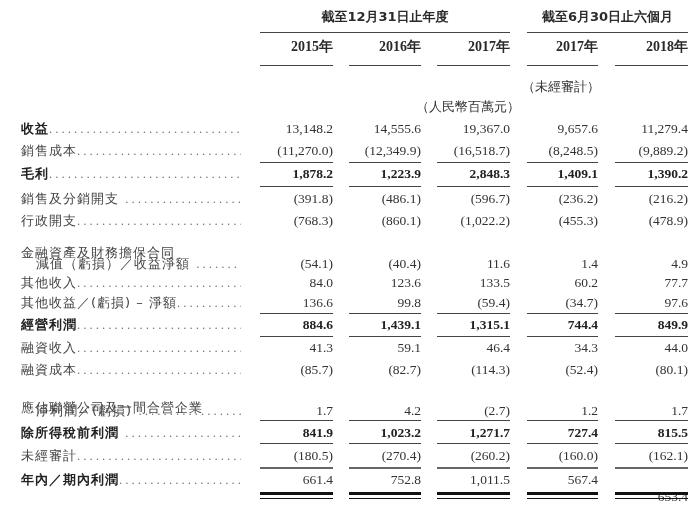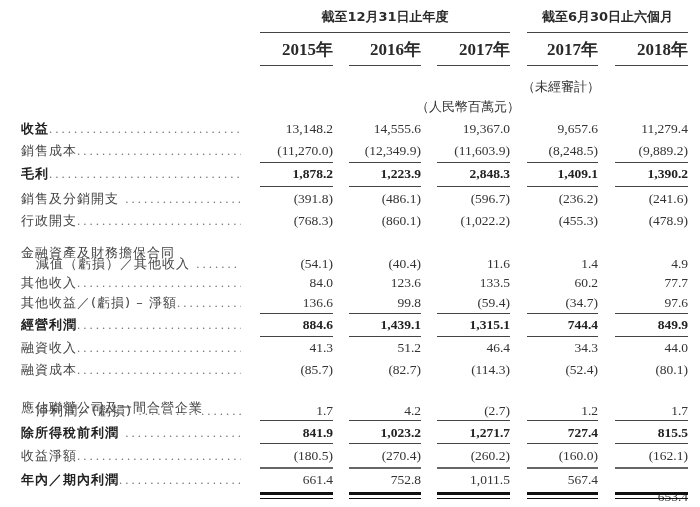--- a/index.html
+++ b/index.html
@@ -1,20 +1,20 @@
 <!DOCTYPE html>
 <html><head>
 <meta charset="utf-8">
 <style>
   html, body { margin: 0; padding: 0; background: #ffffff; }
   body { width: 700px; height: 507px; position: relative; overflow: hidden;
          font-family: "Liberation Serif", "DejaVu Serif", serif; color: #333333; }
   .abs { position: absolute; }
   .hdr { font-family: "DejaVu Sans", "Liberation Sans", sans-serif; font-weight: bold; font-size: 13px; color: #2a2a2a; text-align: center; white-space: nowrap; }
-  .yr { font-family: "Liberation Serif", serif; font-weight: bold; font-size: 17px; color: #2a2a2a; text-align: right; white-space: nowrap; }
+  .yr { font-family: "Liberation Serif", serif; font-weight: bold; font-size: 14px; color: #2a2a2a; text-align: right; white-space: nowrap; }
   .yr .cjk { font-family: "DejaVu Sans", sans-serif; font-weight: bold; }
   .note { font-family: "DejaVu Sans", sans-serif; font-size: 13px; color: #333; white-space: nowrap; }
   .rule { position: absolute; height: 1px; background: #444; }
   .rule.thin { background: #666; }
   .label { position: absolute; left: 21px; width: 220px; height: 18px; font-family: "DejaVu Sans", sans-serif; font-size: 13px; color: #444; white-space: nowrap; overflow: hidden; line-height: 18px; letter-spacing: 1px; }
   .label.bold { font-weight: bold; color: #222; }
   .label.indent { left: 36px; width: 205px; }
   .label .dots { color: #777; letter-spacing: 3px; font-family: "Liberation Serif", serif; font-weight: normal; }
   .cell { position: absolute; height: 18px; line-height: 18px; font-size: 13.5px; text-align: right; white-space: nowrap; color: #333; }
   .cell.bold { font-weight: bold; color: #222; }
@@ -56,21 +56,21 @@
 <div class="label bold" style="top:120px;"><span>收益</span><span class="dots">........................................</span></div>
 <div class="cell c1" style="top:120px;">13,148.2</div>
 <div class="cell c2" style="top:120px;">14,555.6</div>
 <div class="cell c3" style="top:120px;">19,367.0</div>
 <div class="cell c4" style="top:120px;">9,657.6</div>
 <div class="cell c5" style="top:120px;">11,279.4</div>
 
 <div class="label" style="top:142px;"><span>銷售成本</span><span class="dots">........................................</span></div>
 <div class="cell c1" style="top:142px;">(11,270.0)</div>
 <div class="cell c2" style="top:142px;">(12,349.9)</div>
-<div class="cell c3" style="top:142px;">(11,603.9)</div>
+<div class="cell c3" style="top:142px;">(16,518.7)</div>
 <div class="cell c4" style="top:142px;">(8,248.5)</div>
 <div class="cell c5" style="top:142px;">(9,889.2)</div>
 <div class="rule u1" style="top:162px;"></div>
 <div class="rule u2" style="top:162px;"></div>
 <div class="rule u3" style="top:162px;"></div>
 <div class="rule u4" style="top:162px;"></div>
 <div class="rule u5" style="top:162px;"></div>
 
 <div class="label bold" style="top:165px;"><span>毛利</span><span class="dots">........................................</span></div>
 <div class="cell c1 bold" style="top:165px;">1,878.2</div>
@@ -82,31 +82,31 @@
 <div class="rule u2" style="top:186px;"></div>
 <div class="rule u3" style="top:186px;"></div>
 <div class="rule u4" style="top:186px;"></div>
 <div class="rule u5" style="top:186px;"></div>
 
 <div class="label" style="top:190px;"><span>銷售及分銷開支</span><span class="dots"> </span><span class="dots">........................................</span></div>
 <div class="cell c1" style="top:190px;">(391.8)</div>
 <div class="cell c2" style="top:190px;">(486.1)</div>
 <div class="cell c3" style="top:190px;">(596.7)</div>
 <div class="cell c4" style="top:190px;">(236.2)</div>
-<div class="cell c5" style="top:190px;">(241.6)</div>
+<div class="cell c5" style="top:190px;">(216.2)</div>
 
 <div class="label" style="top:212px;"><span>行政開支</span><span class="dots">........................................</span></div>
 <div class="cell c1" style="top:212px;">(768.3)</div>
 <div class="cell c2" style="top:212px;">(860.1)</div>
 <div class="cell c3" style="top:212px;">(1,022.2)</div>
 <div class="cell c4" style="top:212px;">(455.3)</div>
 <div class="cell c5" style="top:212px;">(478.9)</div>
 
 <div class="label" style="top:244px;"><span>金融資產及財務擔保合同</span></div>
-<div class="label indent" style="top:255px;"><span>減值（虧損）／其他收入</span><span class="dots"> </span><span class="dots">........................................</span></div>
+<div class="label indent" style="top:255px;"><span>減值（虧損）／收益淨額</span><span class="dots"> </span><span class="dots">........................................</span></div>
 <div class="cell c1" style="top:255px;">(54.1)</div>
 <div class="cell c2" style="top:255px;">(40.4)</div>
 <div class="cell c3" style="top:255px;">11.6</div>
 <div class="cell c4" style="top:255px;">1.4</div>
 <div class="cell c5" style="top:255px;">4.9</div>
 
 <div class="label" style="top:274px;"><span>其他收入</span><span class="dots">........................................</span></div>
 <div class="cell c1" style="top:274px;">84.0</div>
 <div class="cell c2" style="top:274px;">123.6</div>
 <div class="cell c3" style="top:274px;">133.5</div>
@@ -132,21 +132,21 @@
 <div class="cell c4 bold" style="top:316px;">744.4</div>
 <div class="cell c5 bold" style="top:316px;">849.9</div>
 <div class="rule u1" style="top:336px;"></div>
 <div class="rule u2" style="top:336px;"></div>
 <div class="rule u3" style="top:336px;"></div>
 <div class="rule u4" style="top:336px;"></div>
 <div class="rule u5" style="top:336px;"></div>
 
 <div class="label" style="top:339px;"><span>融資收入</span><span class="dots">........................................</span></div>
 <div class="cell c1" style="top:339px;">41.3</div>
-<div class="cell c2" style="top:339px;">51.2</div>
+<div class="cell c2" style="top:339px;">59.1</div>
 <div class="cell c3" style="top:339px;">46.4</div>
 <div class="cell c4" style="top:339px;">34.3</div>
 <div class="cell c5" style="top:339px;">44.0</div>
 
 <div class="label" style="top:361px;"><span>融資成本</span><span class="dots">........................................</span></div>
 <div class="cell c1" style="top:361px;">(85.7)</div>
 <div class="cell c2" style="top:361px;">(82.7)</div>
 <div class="cell c3" style="top:361px;">(114.3)</div>
 <div class="cell c4" style="top:361px;">(52.4)</div>
 <div class="cell c5" style="top:361px;">(80.1)</div>
@@ -169,21 +169,21 @@
 <div class="cell c2 bold" style="top:424px;">1,023.2</div>
 <div class="cell c3 bold" style="top:424px;">1,271.7</div>
 <div class="cell c4 bold" style="top:424px;">727.4</div>
 <div class="cell c5 bold" style="top:424px;">815.5</div>
 <div class="rule u1" style="top:443px;"></div>
 <div class="rule u2" style="top:443px;"></div>
 <div class="rule u3" style="top:443px;"></div>
 <div class="rule u4" style="top:443px;"></div>
 <div class="rule u5" style="top:443px;"></div>
 
-<div class="label" style="top:447px;"><span>收益淨額</span><span class="dots">........................................</span></div>
+<div class="label" style="top:447px;"><span>未經審計</span><span class="dots">........................................</span></div>
 <div class="cell c1" style="top:447px;">(180.5)</div>
 <div class="cell c2" style="top:447px;">(270.4)</div>
 <div class="cell c3" style="top:447px;">(260.2)</div>
 <div class="cell c4" style="top:447px;">(160.0)</div>
 <div class="cell c5" style="top:447px;text-align:right;">(162.1)</div>
 <div class="rule u1 thin" style="top:467px; height:2px;"></div>
 <div class="rule u2 thin" style="top:467px; height:2px;"></div>
 <div class="rule u3 thin" style="top:467px; height:2px;"></div>
 <div class="rule u4 thin" style="top:467px; height:2px;"></div>
 <div class="rule u5 thin" style="top:467px; height:2px;"></div>

